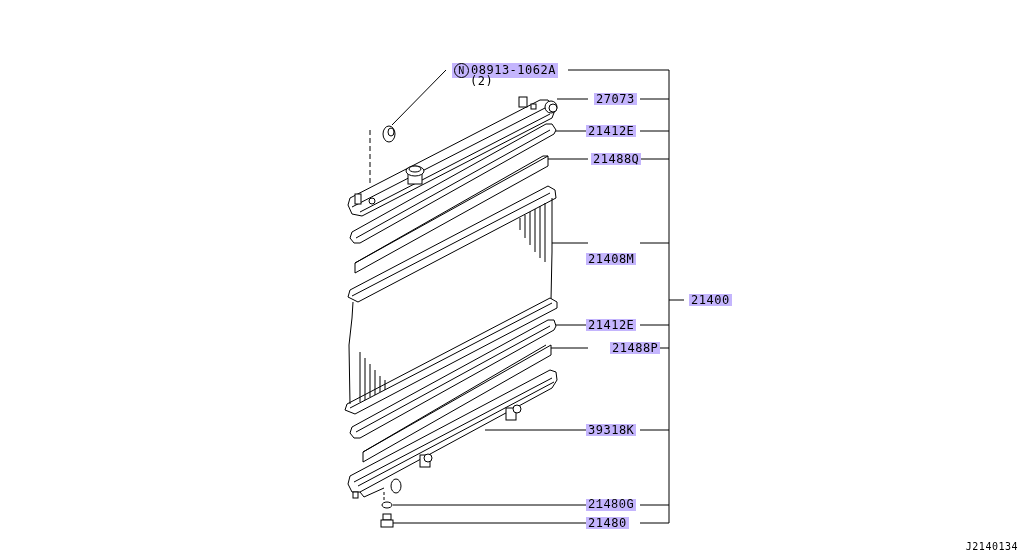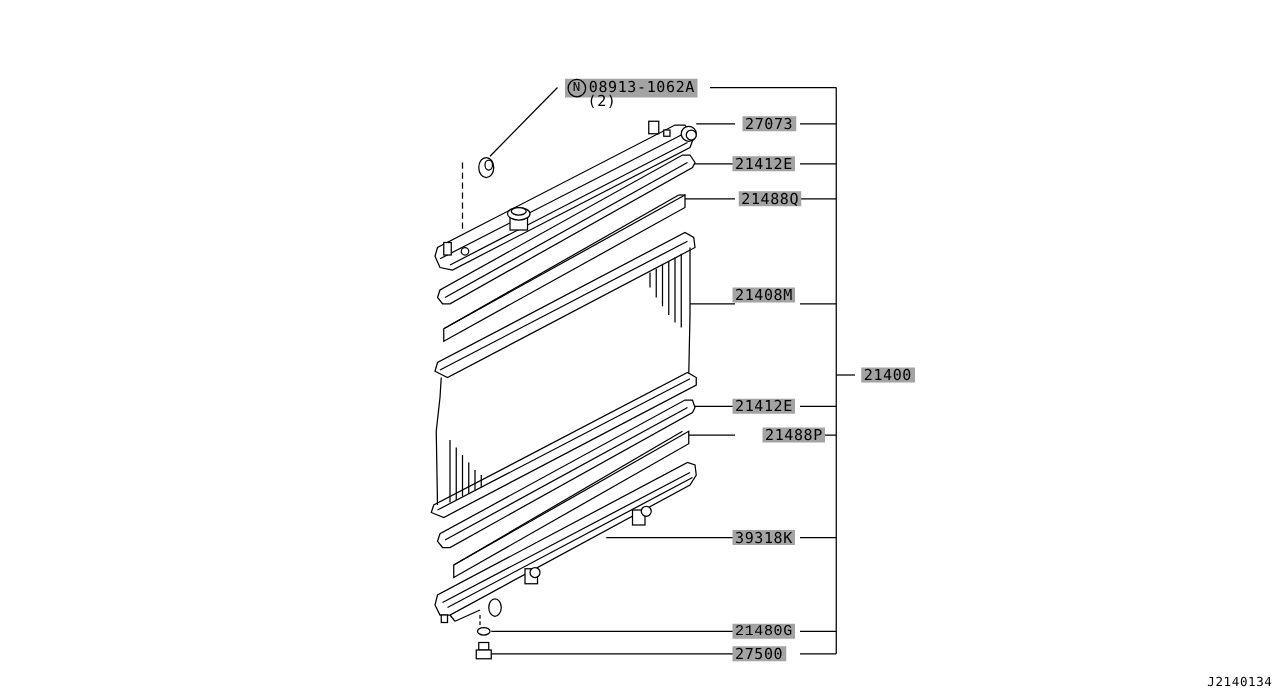--- a/index.html
+++ b/index.html
@@ -1,20 +1,20 @@
 <!DOCTYPE html>
 <html><head>
 <meta charset="utf-8">
 <style>
   html, body { margin:0; padding:0; background:#ffffff; }
   body { width:1024px; height:560px; position:relative; overflow:hidden;
          font-family:"DejaVu Sans Mono", monospace; }
   svg { position:absolute; left:0; top:0; }
   .lbl { position:absolute; font-size:12px; line-height:12px; color:#000;
-         letter-spacing:0.5px; background:#a3a3a3; padding:0 2px; white-space:nowrap;
+         letter-spacing:0.5px; background:#c4b5fd; padding:0 2px; white-space:nowrap;
          font-family:"DejaVu Sans Mono", monospace; }
   .ln { stroke:#000; stroke-width:1; fill:none; }
   .pt { stroke:#000; stroke-width:1; fill:#fff; }
   #diagram-id { position:absolute; right:6px; bottom:8px; font-size:10px;
                 font-family:"DejaVu Sans Mono", monospace; letter-spacing:0.5px; }
   .n-circle { display:inline-block; width:13px; height:13px; border:1px solid #000;
               border-radius:50%; text-align:center; font-size:10px; line-height:13px;
               margin-right:2px; vertical-align:middle; }
 </style>
 </head>
@@ -150,21 +150,21 @@
 </svg>
 
 <div class="lbl" style="left:452px; top:63px;">
   <span class="n-circle">N</span><span>08913-1062A</span>
 </div>
 <div class="lbl" style="left:468px; top:75px; background:transparent;">(2)</div>
 
 <div class="lbl" style="left:594px; top:93px;">27073</div>
 <div class="lbl" style="left:586px; top:125px;">21412E</div>
 <div class="lbl" style="left:591px; top:153px;">21488Q</div>
-<div class="lbl" style="left:586px; top:230px;">21408M</div>
+<div class="lbl" style="left:586px; top:253px;">21408M</div>
 <div class="lbl" style="left:689px; top:294px;">21400</div>
 <div class="lbl" style="left:586px; top:319px;">21412E</div>
 <div class="lbl" style="left:586px; top:342px;margin-left:24px;">21488P</div>
 <div class="lbl" style="left:586px; top:424px;">39318K</div>
 <div class="lbl" style="left:586px; top:499px;font-family:Liberation Mono, monospace;">21480G</div>
-<div class="lbl" style="left:586px; top:517px;">27500</div>
+<div class="lbl" style="left:586px; top:517px;">21480</div>
 
 <div id="diagram-id">J2140134</div>
 
 </body></html>

